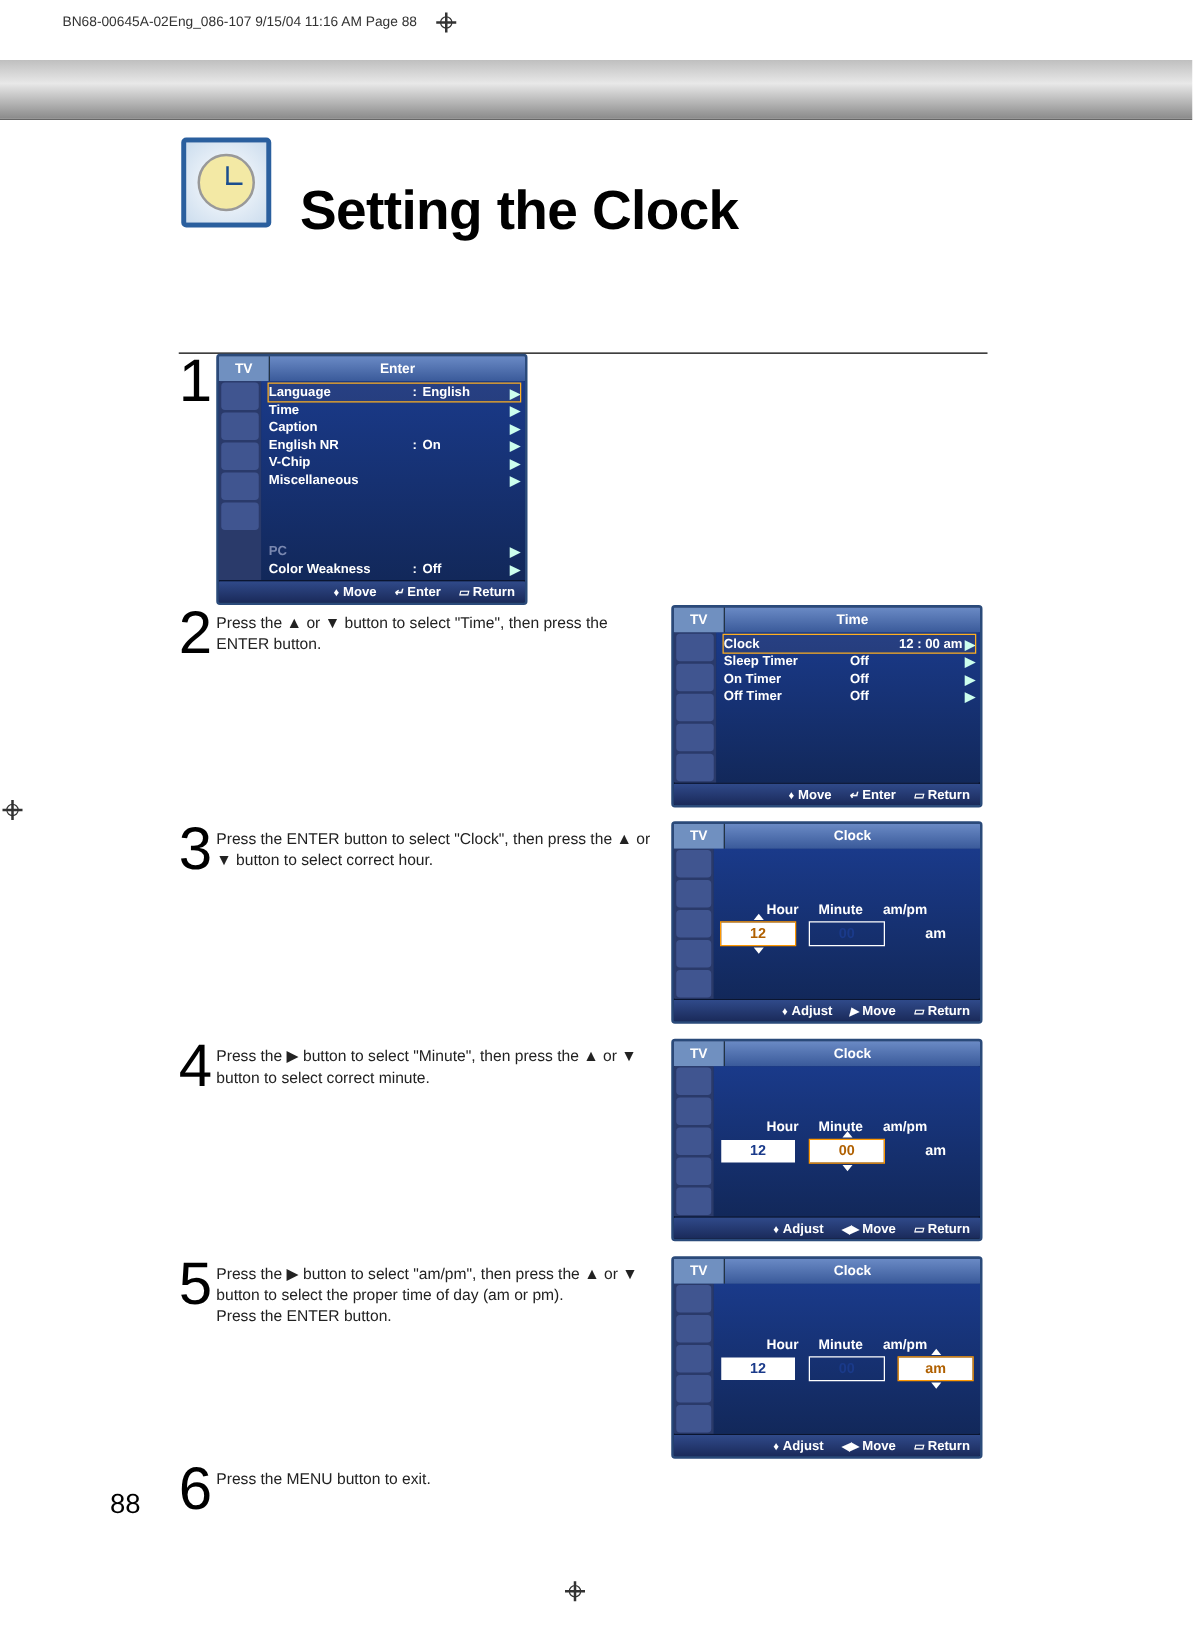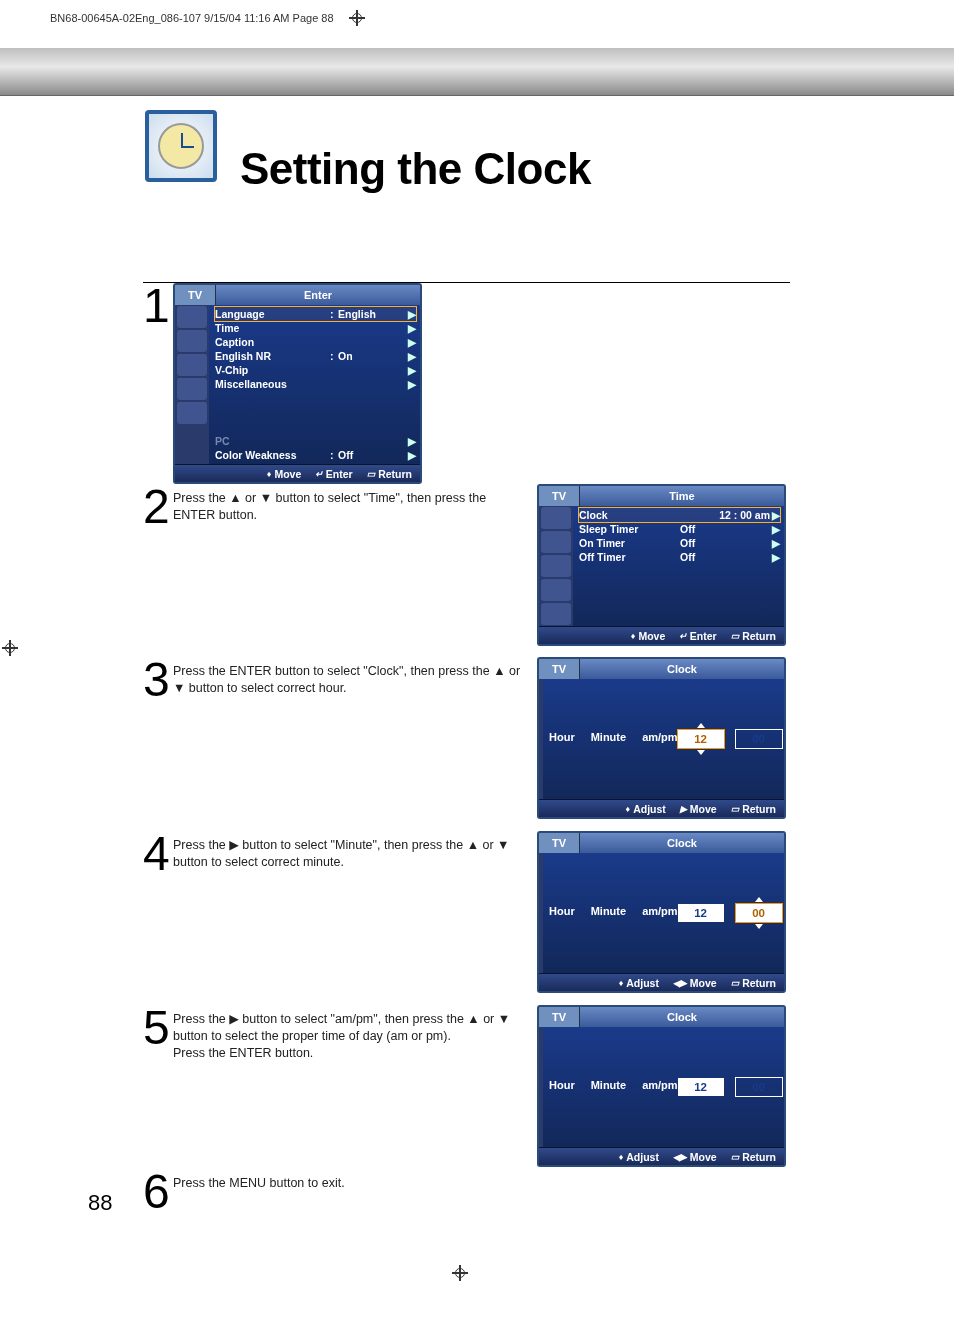--- a/index.html
+++ b/index.html
@@ -134,26 +134,26 @@
     height: 18px; background: linear-gradient(#304a8a, #1a2a5a);
     display: flex; justify-content: flex-end; gap: 14px;
     padding: 0 8px; align-items: center;
     font-weight: bold; font-size: 10.5px;
     border-top: 1px solid #0a1530;
   }
   .osd-foot span { display: inline-flex; align-items: center; gap: 3px; }
   .fi { font-size: 9px; }
 
   .clock-panel {
-    padding: 6px; display: flex; flex-direction: row; align-items: center;
+    padding: 6px; display: flex; flex-direction: column; align-items: center;
   }
   .clock-labels { display: flex; gap: 16px; font-weight: bold; font-size: 11px; margin-bottom: 4px; }
   .clock-fields { display: flex; gap: 12px; align-items: center; }
   .fld {
-    width: 46px; height: 18px; line-height: 18px; text-align: center;
+    width: 59px; height: 18px; line-height: 18px; text-align: center;
     font-weight: bold; font-size: 11.5px; color: #fff;
     position: relative;
   }
   .fld.cur {
     background: #fff; color: #b06000;
     outline: 1px solid #ff9800;
   }
   .fld .tri-up, .fld .tri-dn {
     position: absolute; left: 50%; transform: translateX(-50%);
     width: 0; height: 0; border-left: 4px solid transparent; border-right: 4px solid transparent;

